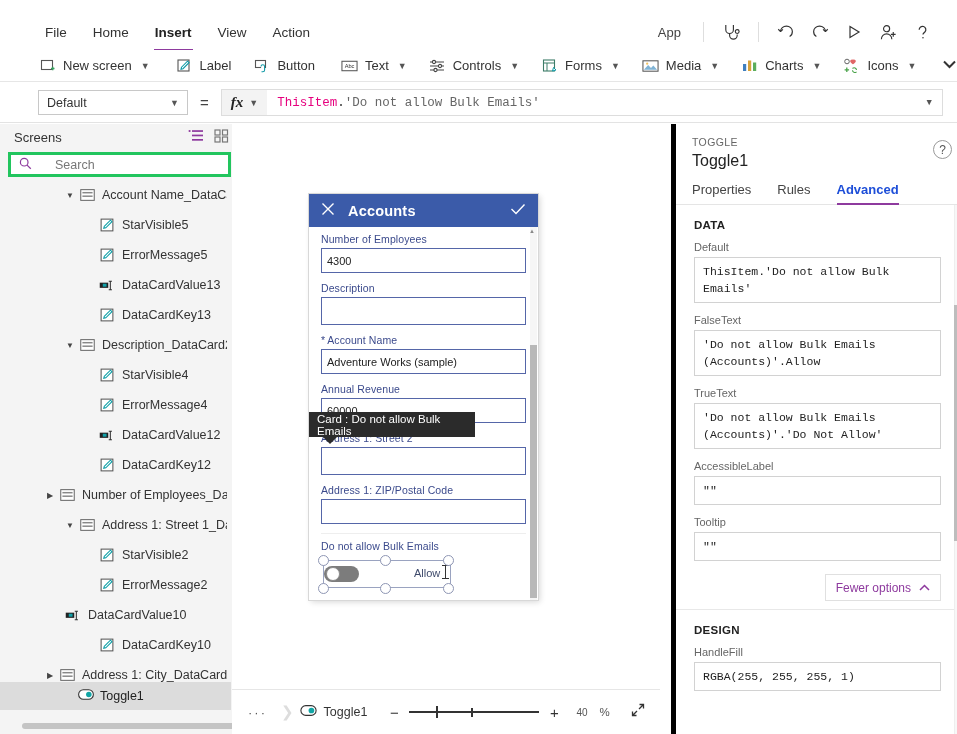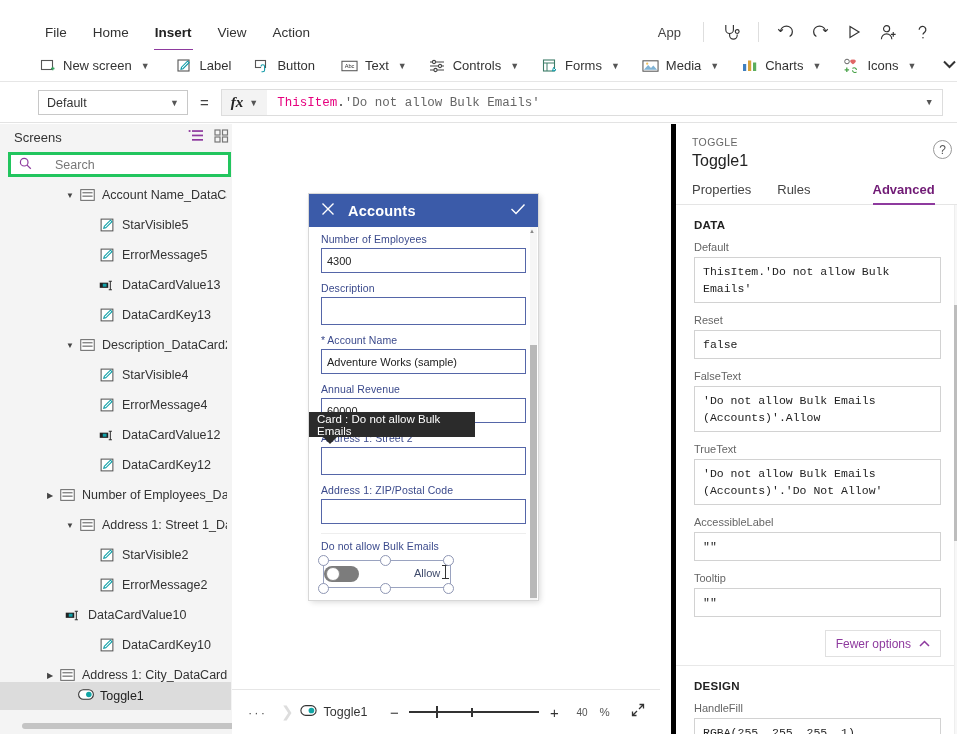--- a/index.html
+++ b/index.html
@@ -202,21 +202,21 @@
   .rp-help {
     position:absolute; right:16px; top:16px; width:19px; height:19px;
     border:1px solid #999; border-radius:50%; color:#555; font-size:12px;
     display:flex; align-items:center; justify-content:center; cursor:pointer;
   }
   .rp-tabs { display:flex; gap:0; padding:8px 16px 0 16px; border-bottom:1px solid #e5e5e5; }
   .rp-tab {
     font-size:13px; color:#444; padding:4px 0 7px 0; margin-right:26px;
     cursor:pointer; position:relative;
   }
-  .rp-tab.active { font-weight:bold; color:#701a75;margin-left:36px; }
+  .rp-tab.active { font-weight:bold; color:#1d4ed8; }
   .rp-tab.active::after {
     content:""; position:absolute; left:0; right:0; bottom:-1px; height:2px; background:#8e3a9e;
   }
   .rp-scroll-area { position:absolute; left:0; top:81px; width:283px; height:529px; overflow:hidden; }
   .rp-section { padding:14px 18px 0 18px; }
   .rp-section-title { font-size:11.5px; font-weight:bold; color:#222; letter-spacing:.3px; margin-bottom:10px; }
   .rp-field { margin-bottom:11px; }
   .rp-field-label { font-size:11px; color:#666; margin-bottom:4px; }
   .rp-field-input {
     min-height:26px; border:1px solid #d2d2d2; background:#fff;
@@ -776,24 +776,20 @@
 
     <div class="rp-scroll-area">
       <div class="rp-section">
         <div class="rp-section-title">DATA</div>
         <div id="data-fields">
             <div class="rp-field">
               <div class="rp-field-label">Default</div>
               <div class="rp-field-input">ThisItem.'Do not allow Bulk Emails'</div>
             </div>
             <div class="rp-field">
-              <div class="rp-field-label">Reset</div>
-              <div class="rp-field-input">false</div>
-            </div>
-            <div class="rp-field">
               <div class="rp-field-label">FalseText</div>
               <div class="rp-field-input">'Do not allow Bulk Emails (Accounts)'.Allow</div>
             </div>
             <div class="rp-field">
               <div class="rp-field-label">TrueText</div>
               <div class="rp-field-input">'Do not allow Bulk Emails (Accounts)'.'Do Not Allow'</div>
             </div>
             <div class="rp-field">
               <div class="rp-field-label">AccessibleLabel</div>
               <div class="rp-field-input">""</div>

